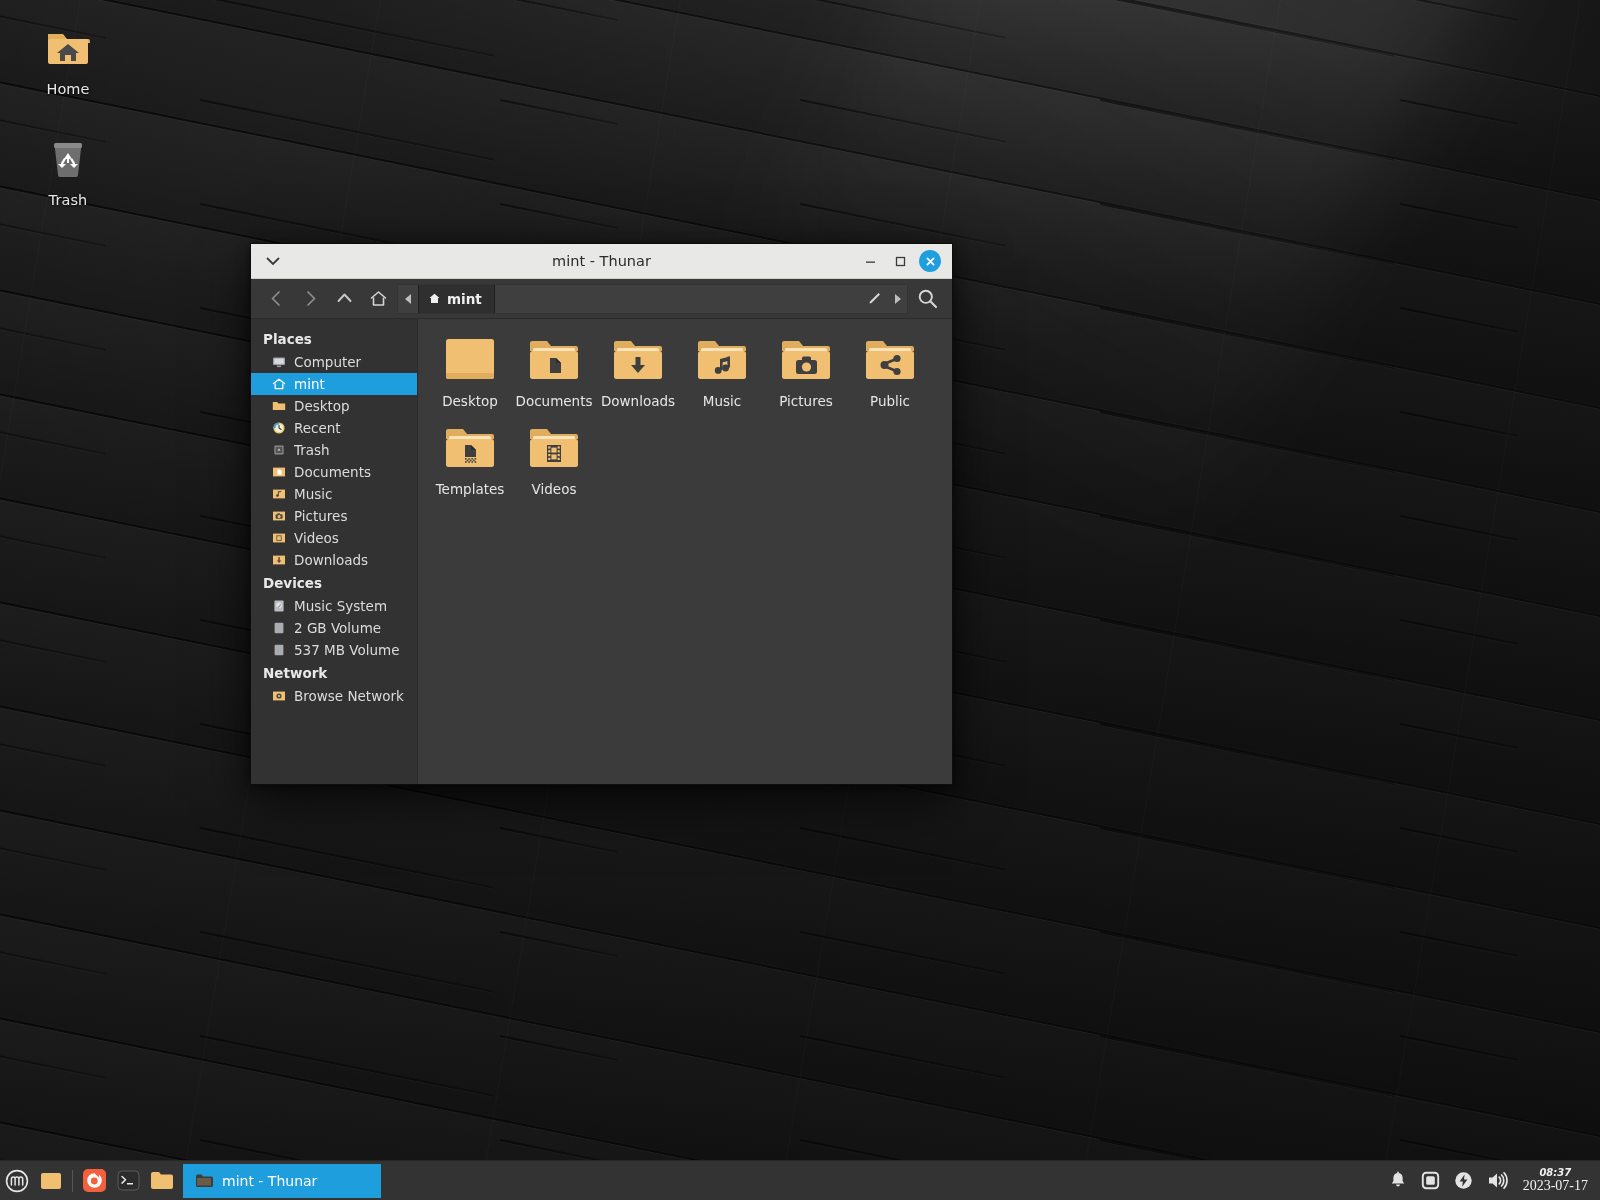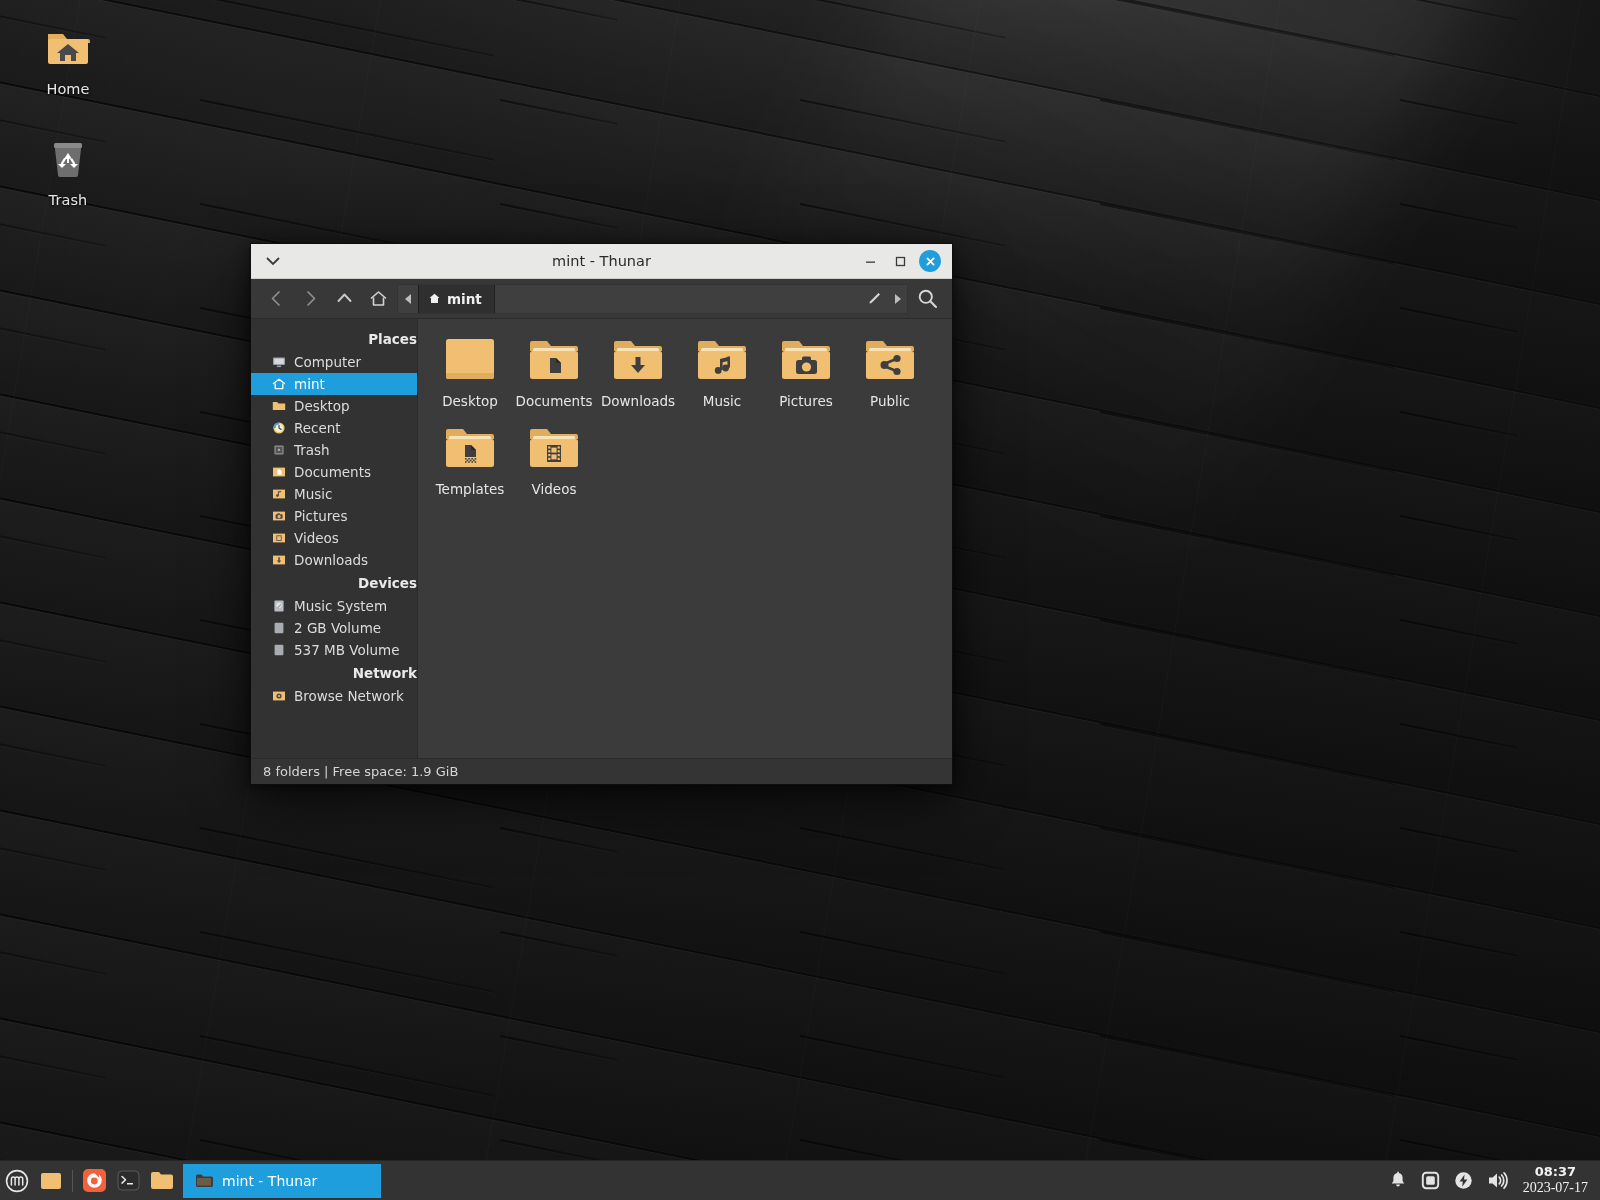--- a/index.html
+++ b/index.html
@@ -122,21 +122,20 @@
 
   .body-row { flex:1; display:flex; min-height:0; }
 
   .sidebar {
     width:167px; background:#323232; padding-top:8px;
     overflow:hidden; border-right:1px solid #2a2a2a;
   }
   .side-head {
     font-size:13.5px; font-weight:bold; color:#e9e9e9;
     padding:4px 0 4px 12px;
-    text-align:right;
   }
   .side-item {
     height:22px; display:flex; align-items:center; gap:7px;
     padding-left:20px; font-size:13.5px; color:#dcdcdc;
   }
   .side-item.active { background:#1f9ede; color:#ffffff; }
   .side-ico { width:16px; height:16px; display:flex; align-items:center; justify-content:center; flex:0 0 16px; }
 
   .content {
     flex:1; background:#3b3b3b; padding:14px 10px 0 10px;
@@ -167,21 +166,21 @@
   }
   .p-sep { width:1px; height:22px; background:#555; margin:0 4px; }
   .p-taskbtn {
     height:34px; min-width:198px; background:#1f9ede;
     display:flex; align-items:center; gap:9px; padding:0 12px;
     color:#ffffff; font-size:14px; margin-left:4px;
   }
   .p-tray { margin-left:auto; display:flex; align-items:center; gap:14px; padding-right:12px; }
   .p-tray-ico { display:flex; align-items:center; justify-content:center; color:#e4e4e4; }
   .p-clock { text-align:center; color:#f2f2f2; line-height:1.15; }
-  .p-clock .t { font-size:13px; font-weight:bold; }
+  .p-clock .t { font-size:10px; font-weight:bold;font-style:italic; }
   .p-clock .d { font-size:14px;font-family:Liberation Serif, serif; }
 </style>
 </head>
 <body>
 
 <div id="desktop">
   <div class="wp-glow"></div>
   <div id="wp-lines">
       <div class="wp-band" style="top: -312px; height: 104px; transform: rotate(11.5deg);"></div>
       <div class="wp-stripe" style="top: -312px; transform: rotate(11.5deg);"></div>
@@ -690,23 +689,20 @@
               <rect x="25.4" y="24.6" width="5.2" height="5"></rect>
                 <rect x="25.4" y="31.4" width="5.2" height="5"></rect>
             </g>
           </svg>
         </div>
         <div class="fi-cap">Videos</div>
       </div>
     </div>
   </div>
 
-  <div class="statusbar">
-    <span>8 folders  |  Free space: 1.9 GiB</span>
-  </div>
 </div>
 
 <div id="panel">
 
   <div class="p-launch">
     <svg width="24" height="24" viewBox="0 0 24 24">
       <circle cx="12" cy="12" r="10.4" fill="none" stroke="#e6e6e6" stroke-width="1.6"></circle>
       <path d="M6.4 16 v-6.2 q0-1.9 1.9-1.9 1.8 0 1.8 1.9 V16 M10.1 9.8 q0-1.9 1.9-1.9 1.9 0 1.9 1.9 V16 M14 9.8 q0-1.9 1.8-1.9 1.9 0 1.9 1.9 V16" fill="none" stroke="#e6e6e6" stroke-width="1.5" stroke-linecap="round"></path>
     </svg>
   </div>

